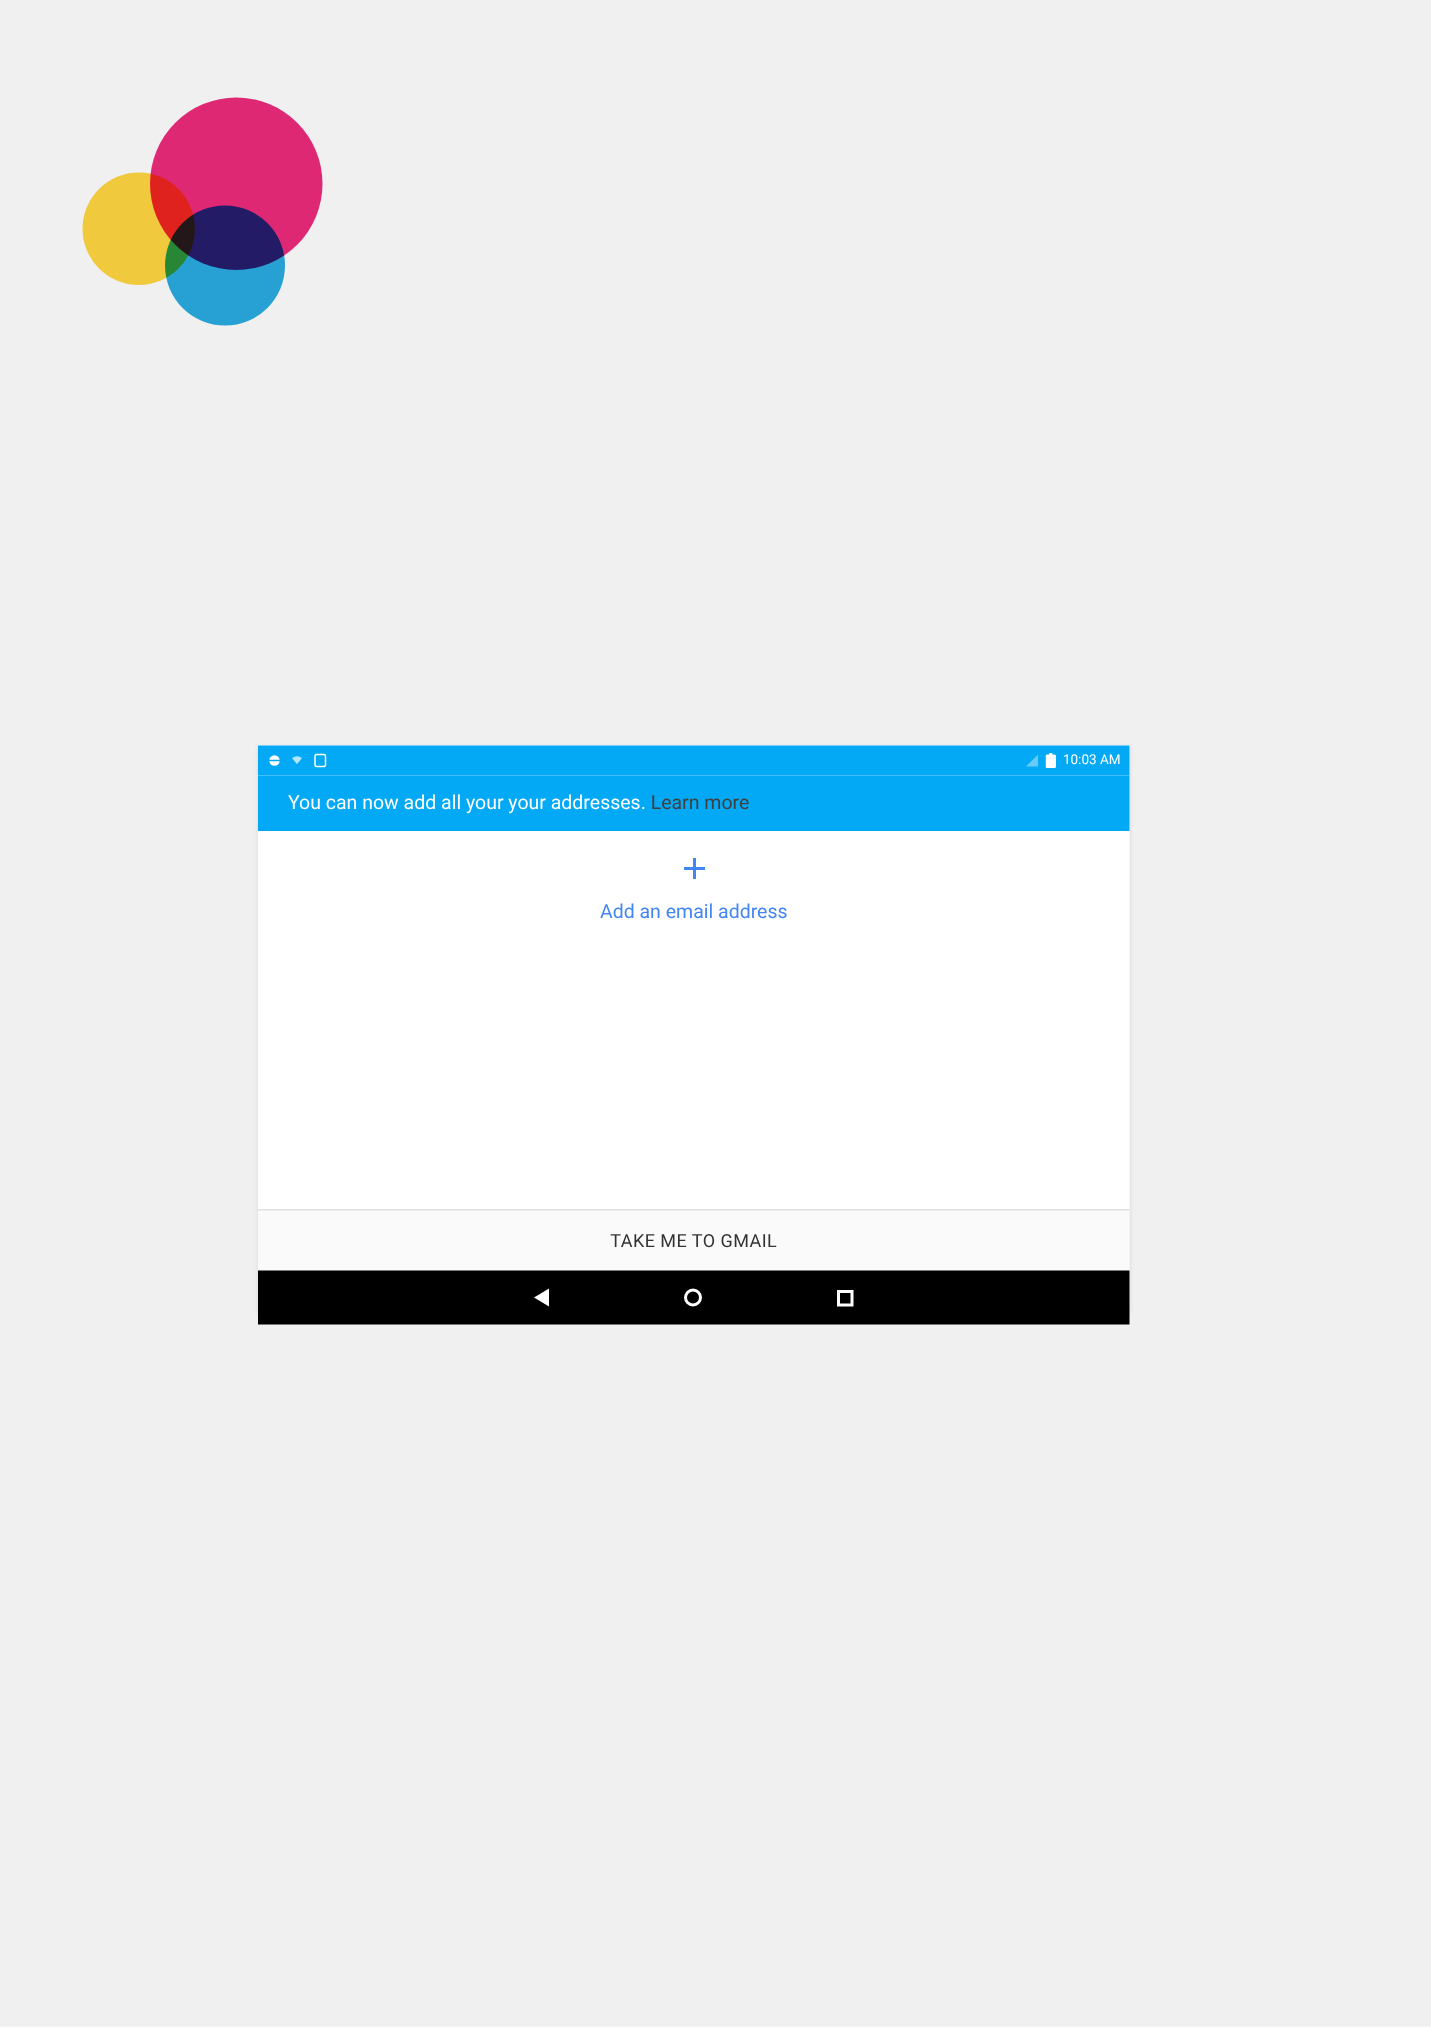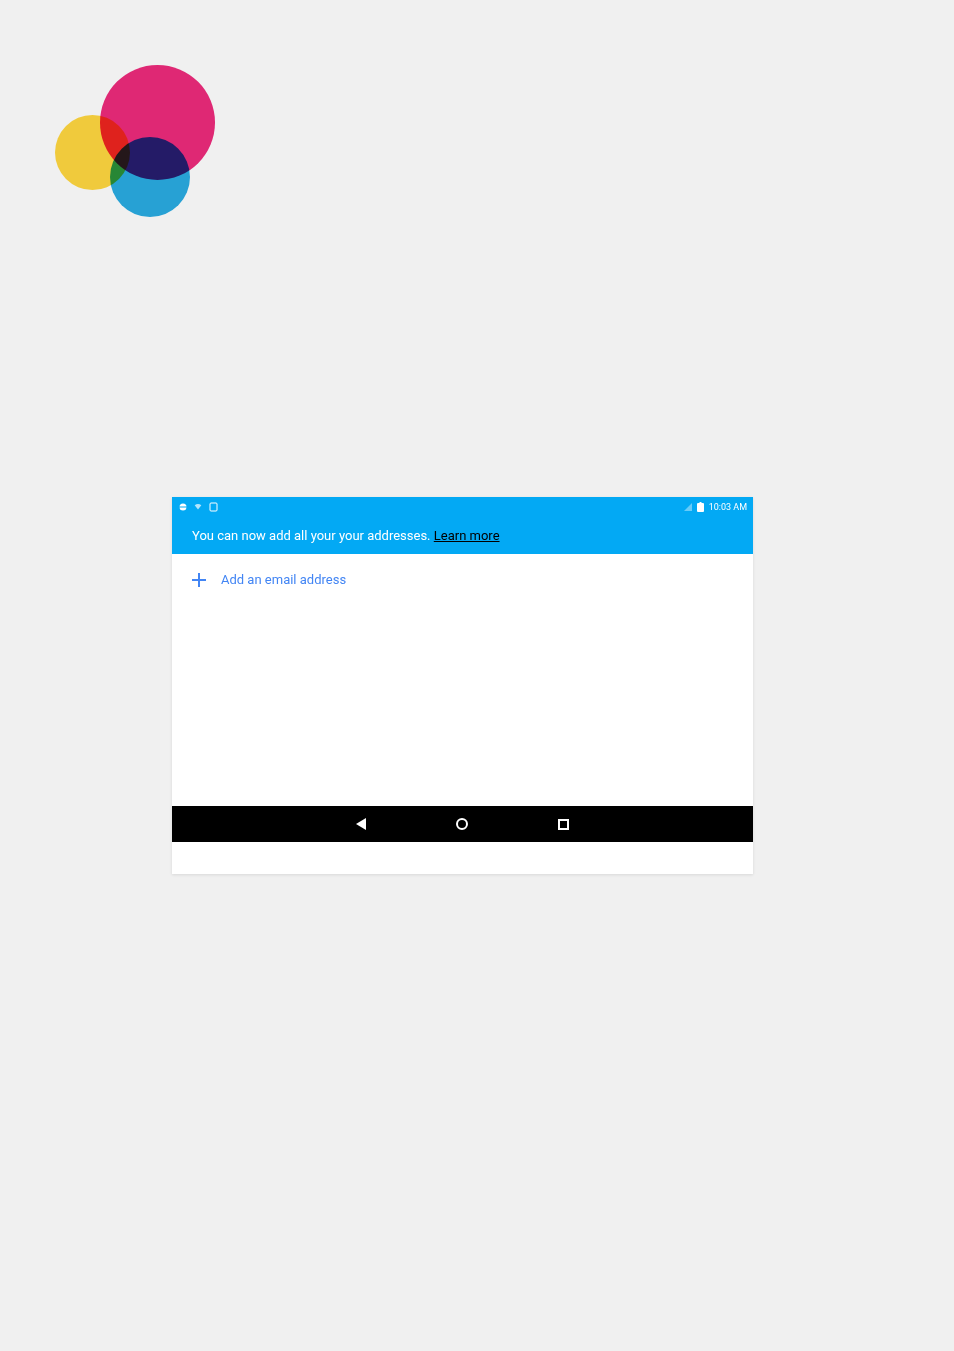--- a/index.html
+++ b/index.html
@@ -96,38 +96,38 @@
     }
     
     .header-bar {
       background: #03a9f4;
       color: #fff;
       padding: 11px 20px;
       font-size: 13px;
     }
     
     .learn-more {
-      color: #000000;
-      cursor: pointer;
-      text-decoration: underline;
+      color: #404040;
+      cursor: pointer;
     }
     
     .content-area {
       background: #fff;
       height: 252px;
       padding: 18px 20px;
     }
     
     .add-email-row {
       display: flex;
       align-items: center;
       gap: 15px;
       color: #4285f4;
       font-size: 13px;
       cursor: pointer;
+      flex-direction: column;
     }
     
     .plus-icon {
       width: 14px;
       height: 14px;
       position: relative;
       color: #4285f4;
     }
     
     .plus-icon::before,
@@ -245,20 +245,21 @@
     <span>You can now add all your your addresses. </span><span class="learn-more">Learn more</span>
   </div>
 
   <div class="content-area">
     <div class="add-email-row">
       <span class="plus-icon"></span>
       <span>Add an email address</span>
     </div>
   </div>
 
+  <div class="footer-button">TAKE ME TO GMAIL</div>
 
   <div class="nav-bar">
     <div class="nav-back"></div>
     <div class="nav-home"></div>
     <div class="nav-recent"></div>
   </div>
 
 </div>
 
 </body></html>

